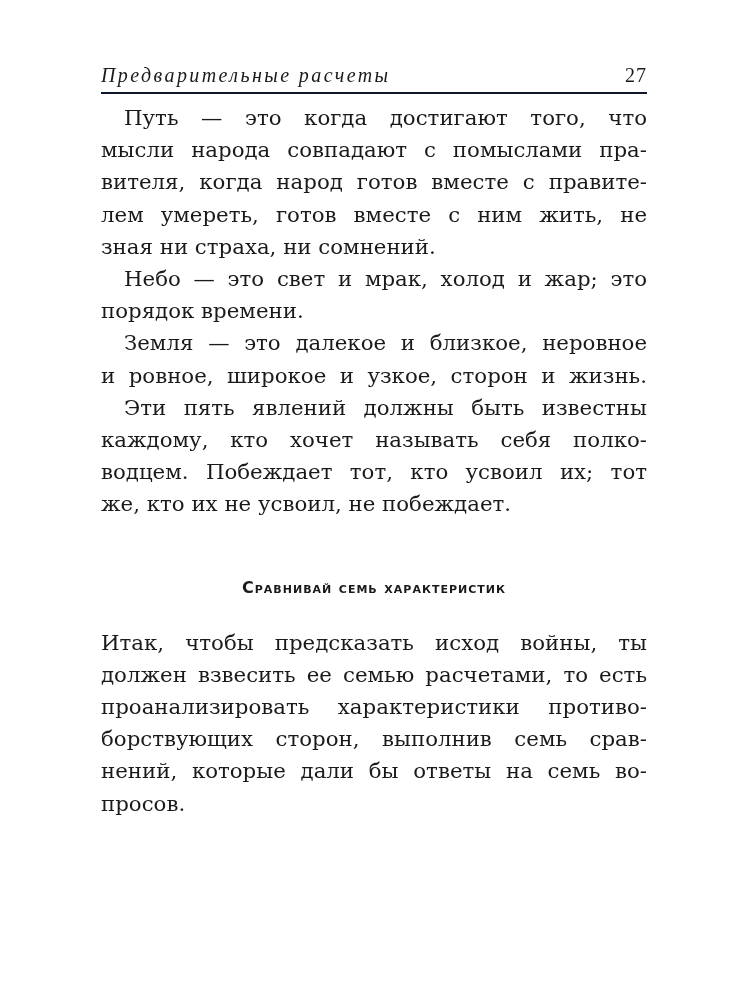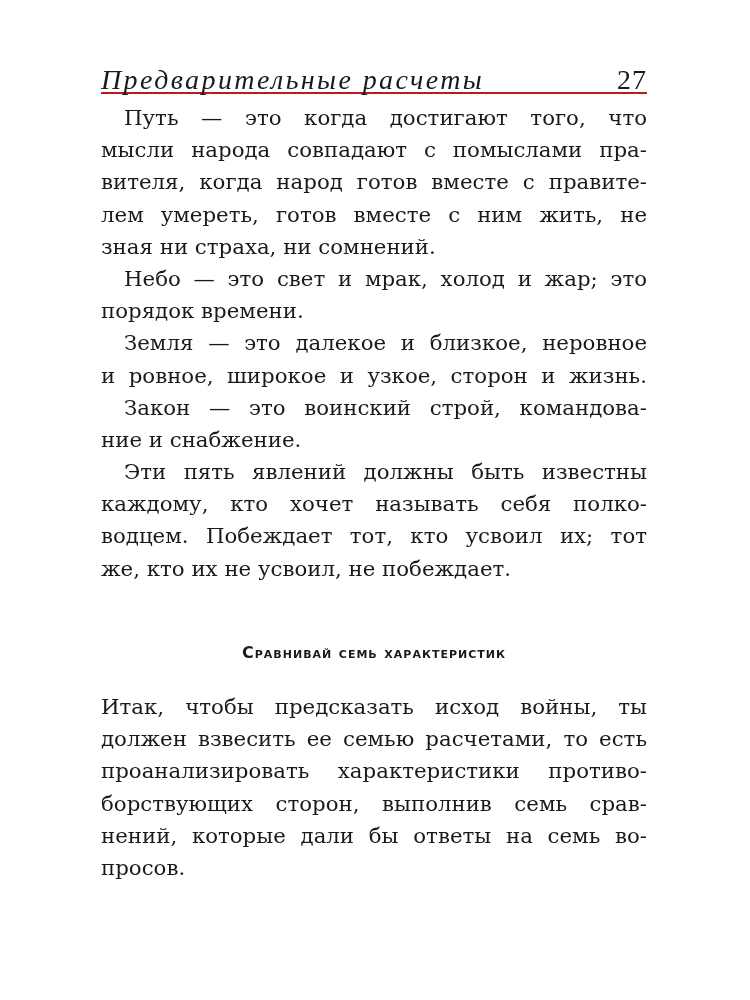--- a/index.html
+++ b/index.html
@@ -16,24 +16,24 @@
     }
     .page {
       position: absolute;
       left: 101px;
       top: 60px;
       width: 546px;
     }
     .running-head {
       position: relative;
       height: 32px;
-      border-bottom: 2px solid #b91c1c;
+      border-bottom: 2px solid #0f172a;
       font-family: "Liberation Serif", serif;
       font-style: italic;
-      font-size: 28px;
+      font-size: 20px;
       letter-spacing: 2.4px;
     }
     .running-head .title {
       position: absolute;
       left: 0;
       top: 4px;
     }
     .running-head .folio {
       position: absolute;
       right: 0;
@@ -96,24 +96,20 @@
       <span class="line indent">Небо — это свет и мрак, холод и жар; это</span>
       <span class="line last">порядок времени.</span>
     </div>
 
     <div class="paragraph">
       <span class="line indent">Земля — это далекое и близкое, неровное</span>
       <span class="line">и ровное, широкое и узкое, сторон и жизнь.</span>
     </div>
 
 
-    <div class="paragraph">
-      <span class="line indent">Закон — это воинский строй, командова-</span>
-      <span class="line last">ние и снабжение.</span>
-    </div>
 
     <div class="paragraph">
       <span class="line indent">Эти пять явлений должны быть известны</span>
       <span class="line">каждому, кто хочет называть себя полко-</span>
       <span class="line">водцем. Побеждает тот, кто усвоил их; тот</span>
       <span class="line last">же, кто их не усвоил, не побеждает.</span>
     </div>
 
     <div class="section-title">Сравнивай семь характеристик</div>
 

